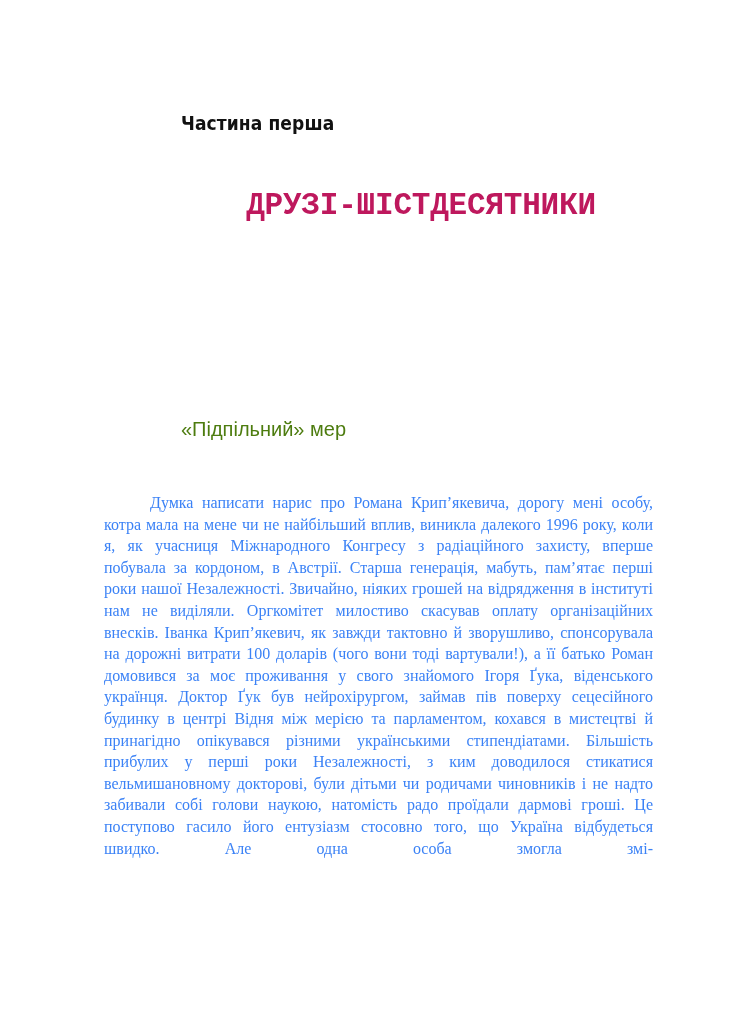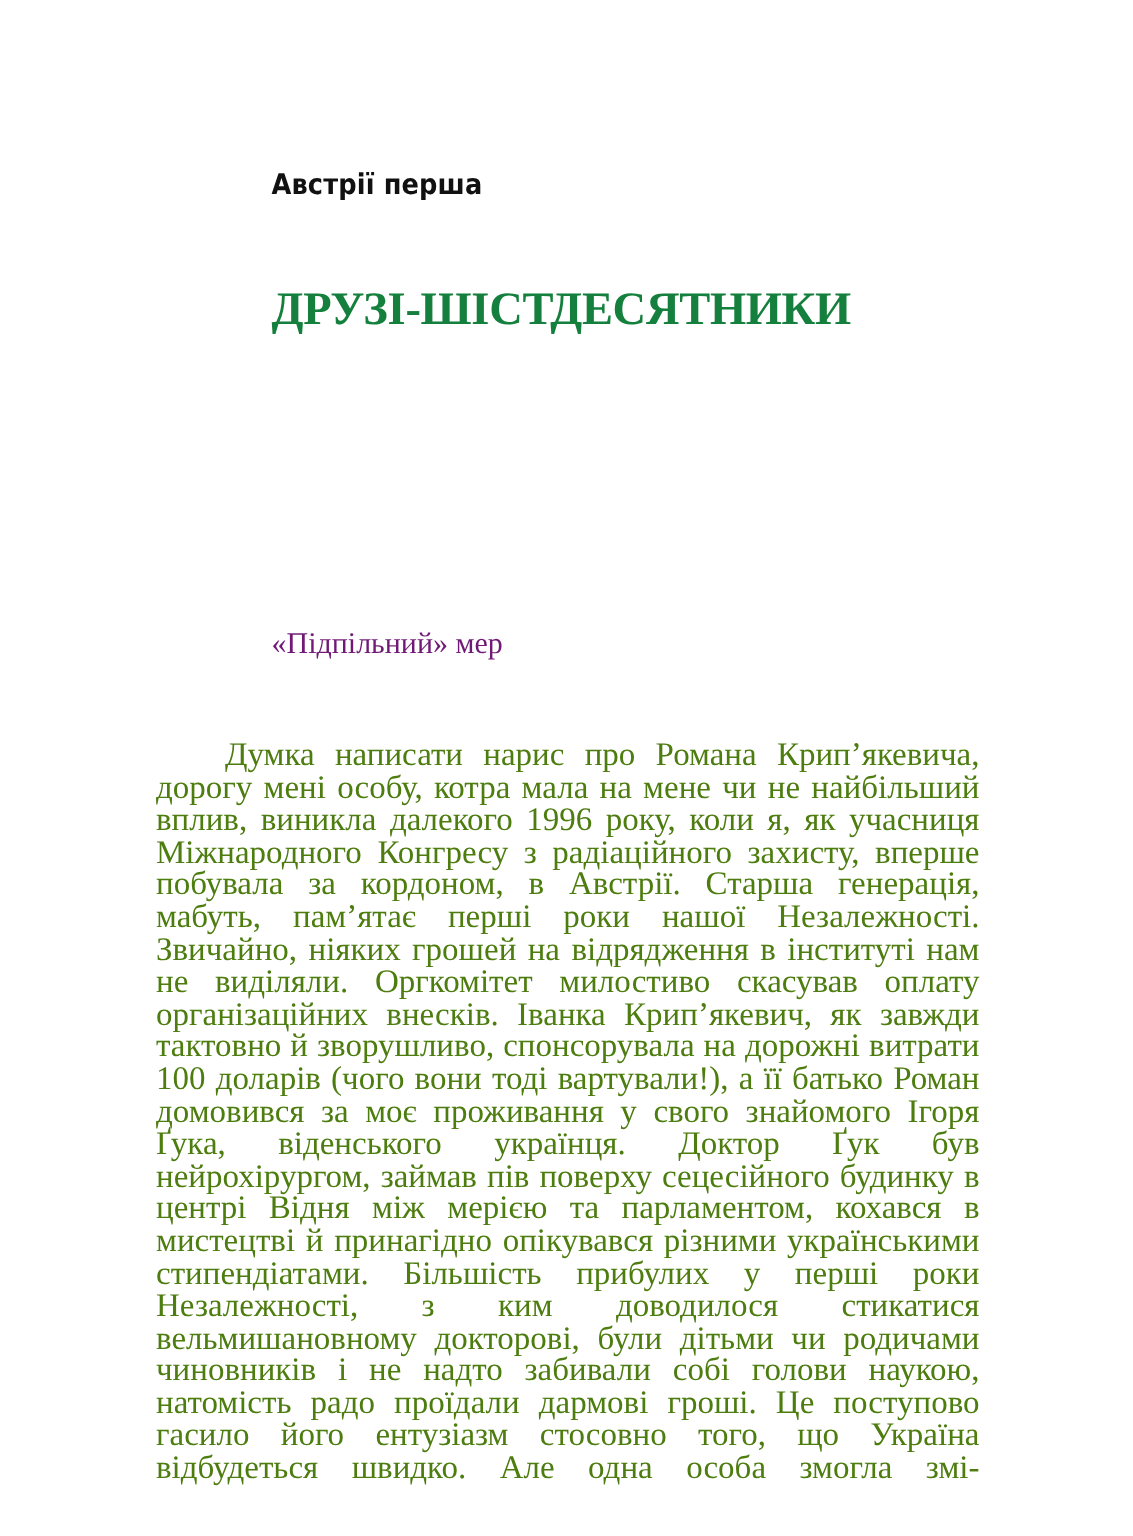--- a/index.html
+++ b/index.html
@@ -36,78 +36,79 @@
     color: #111111;
     white-space: nowrap;
   }
 
   
   .chapter-title {
     position: absolute;
     left: 181px;
     top: 186px;
     width: 480px;
-    font-family: Liberation Serif, serif;
+    font-family: Liberation Mono, monospace;
     font-stretch: condensed;
     font-weight: 700;
     font-size: 31px;
     line-height: 40px;
     letter-spacing: -0.2px;
-    color: #15803d;
+    color: #be185d;
     text-transform: uppercase;
+    text-align: center;
   }
   .chapter-title .title-line {
     display: block;
     white-space: nowrap;
   }
 
   
   .section-heading {
     position: absolute;
     left: 181px;
     top: 418px;
-    font-family: Liberation Serif, serif;
+    font-family: Liberation Sans, sans-serif;
     font-stretch: condensed;
     font-size: 20px;
     font-weight: 400;
-    color: #701a75;
+    color: #4d7c0f;
     white-space: nowrap;
   }
 
   
   .body-block {
     position: absolute;
     left: 104px;
     top: 492px;
     width: 549px;
   }
   .body-paragraph {
     margin: 0;
     font-family: "Liberation Serif", "DejaVu Serif", serif;
-    font-size: 22px;
+    font-size: 16px;
     line-height: 21.6px;
-    color: #4d7c0f;
+    color: #3b82f6;
     text-align: justify;
     text-justify: inter-word;
     text-indent: 46px;
     hyphens: manual;
   }
   
   .body-paragraph::after {
     content: "";
     display: inline-block;
     width: 100%;
   }
 </style>
 </head>
 <body>
 
 <div class="page">
 
-  <div class="part-label">Австрії перша</div>
+  <div class="part-label">Частина перша</div>
 
   <div class="chapter-title">
     <span class="title-line">ДРУЗІ-ШІСТДЕСЯТНИКИ</span>
   </div>
 
   <div class="section-heading">«Підпільний» мер</div>
 
   <div class="body-block">
     <p class="body-paragraph">Думка написати нарис про Романа Крип’якевича, дорогу мені особу, котра мала на мене чи не найбільший вплив, виникла далекого 1996 року, коли я, як учасниця Міжнародного Конгресу з радіаційного захисту, вперше побувала за кордоном, в Австрії. Старша генерація, мабуть, пам’ятає перші роки нашої Незалежності. Звичайно, ніяких грошей на відрядження в інституті нам не виділяли. Оргкомітет милостиво скасував оплату організаційних внесків. Іванка Крип’якевич, як завжди тактовно й зворушливо, спонсорувала на дорожні витрати 100 доларів (чого вони тоді вартували!), а її батько Роман домовився за моє проживання у свого знайомого Ігоря Ґука, віденського українця. Доктор Ґук був нейрохірургом, займав пів поверху сецесійного будинку в центрі Відня між мерією та парламентом, кохався в мистецтві й принагідно опікувався різними українськими стипендіатами. Більшість прибулих у перші роки Незалежності, з ким доводилося стикатися вельмишановному докторові, були дітьми чи родичами чиновників і не надто забивали собі голови наукою, натомість радо проїдали дармові гроші. Це поступово гасило його ентузіазм стосовно того, що Україна відбудеться швидко. Але одна особа змогла змі-</p>
   </div>

